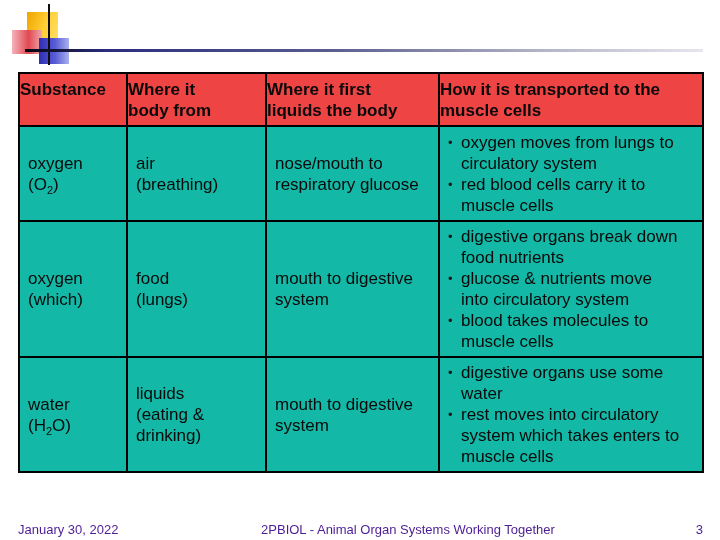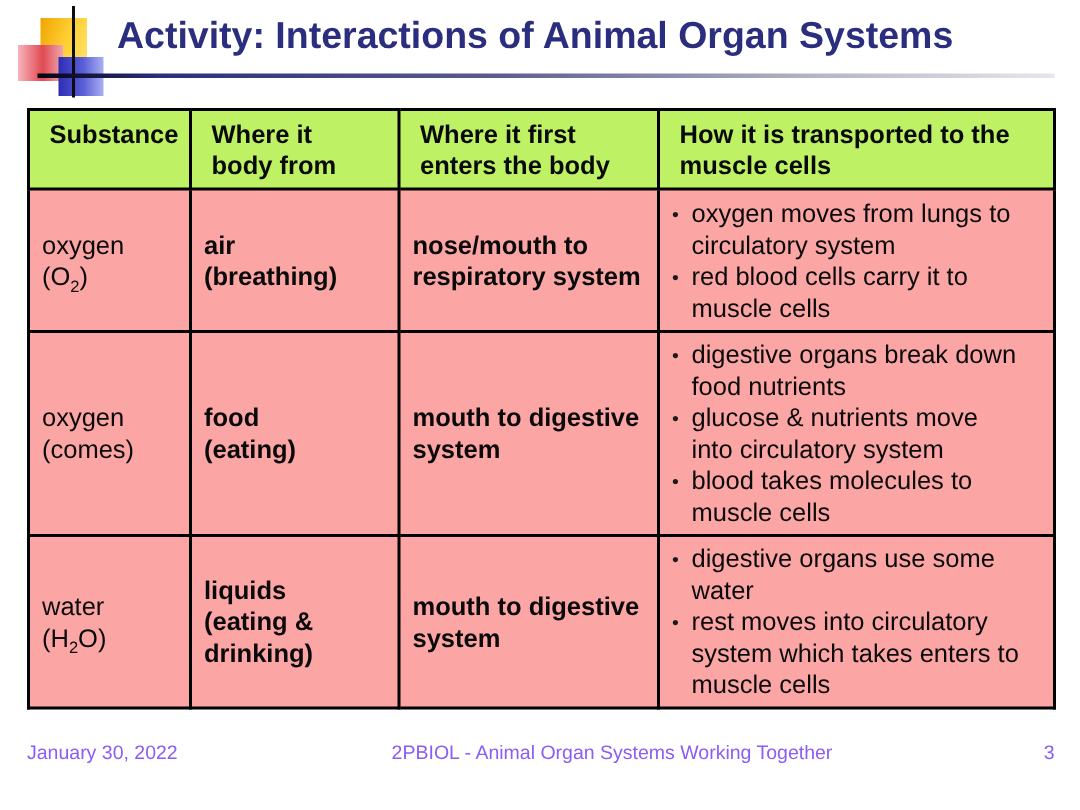--- a/index.html
+++ b/index.html
@@ -32,103 +32,102 @@
     position:absolute; left:18px; top:72px; width:684px;
     border-collapse:collapse; table-layout:fixed;
     font-size:17px; line-height:21px; color:#0a0a0a;
   }
   .tbl col.c1 { width:108px; }
   .tbl col.c2 { width:139px; }
   .tbl col.c3 { width:173px; }
   .tbl col.c4 { width:264px; }
   .tbl th, .tbl td { border:2px solid #000; }
   .tbl th {
-    background:#bef264; font-weight:bold; text-align:left;
-    vertical-align:top; padding:5px 6px 4px 13px; white-space:pre-line;
+    background:#ef4444; font-weight:bold; text-align:left;
+    vertical-align:top; padding:5px 6px 4px 0; white-space:pre-line;
   }
   .tbl td {
-    background:#fca5a5; vertical-align:middle; padding:4px 6px 4px 8px;
+    background:#14b8a6; vertical-align:middle; padding:4px 6px 4px 8px;
   }
   tr.hrow { height:51px; }
   tr.r1 { height:95px; }
   tr.r2 { height:134px; }
   tr.r3 { height:115px; }
-  td.pre { white-space:pre-line;font-weight:bold; }
+  td.pre { white-space:pre-line; }
   sub { font-size:11px; line-height:0; }
 
   td.transport { padding:4px 4px 4px 6px; }
   .transport ul { margin:0; padding:0; list-style:none; }
   .transport li { position:relative; padding-left:15px; white-space:pre-line; }
   .transport li::before {
     content:"\2022"; position:absolute; left:2px; top:0px; font-size:13px; color:#1a1a1a;
   }
 
   
-  .f-date, .f-center, .f-page { position:absolute; top:494px; font-size:13px; color:#8b5cf6; }
+  .f-date, .f-center, .f-page { position:absolute; top:522px; font-size:13px; color:#4c1d95; }
   .f-date { left:18px; }
   .f-center { left:0; width:720px; text-align:center;padding-left:48px; }
   .f-page { right:17px; }
 </style>
 </head>
 <body>
 
 <div class="slide">
 
   <div class="sq sq-yellow"></div>
   <div class="sq sq-pink"></div>
   <div class="sq sq-blue"></div>
   <div class="vline"></div>
   <div class="rule"></div>
 
-  <h1 class="title">Activity: Interactions of Animal Organ Systems</h1>
 
   <table class="tbl">
     <colgroup>
         <col class="c1">
         <col class="c2">
         <col class="c3">
         <col class="c4">
       </colgroup>
     <thead>
       <tr class="hrow">
         <th>Substance</th>
         <th>Where it
 body from</th>
         <th>Where it first
-enters the body</th>
+liquids the body</th>
         <th>How it is transported to the
 muscle cells</th>
       </tr>
     </thead>
     <tbody>
       <tr class="r1">
         <td>
           <span>oxygen</span><br>
           <span><span>(O</span><sub>2</sub><span>)</span></span>
         </td>
         <td class="pre">air
 (breathing)</td>
         <td class="pre">nose/mouth to
-respiratory system</td>
+respiratory glucose</td>
         <td class="transport">
           <ul>
             <li>oxygen moves from lungs to
 circulatory system</li>
             <li>red blood cells carry it to
 muscle cells</li>
           </ul>
         </td>
       </tr>
       <tr class="r2">
         <td>
           <span>oxygen</span><br>
-          <span><span>(comes</span><sub></sub><span>)</span></span>
+          <span><span>(which</span><sub></sub><span>)</span></span>
         </td>
         <td class="pre">food
-(eating)</td>
+(lungs)</td>
         <td class="pre">mouth to digestive
 system</td>
         <td class="transport">
           <ul>
             <li>digestive organs break down
 food nutrients</li>
             <li>glucose &amp; nutrients move
 into circulatory system</li>
             <li>blood takes molecules to
 muscle cells</li>

